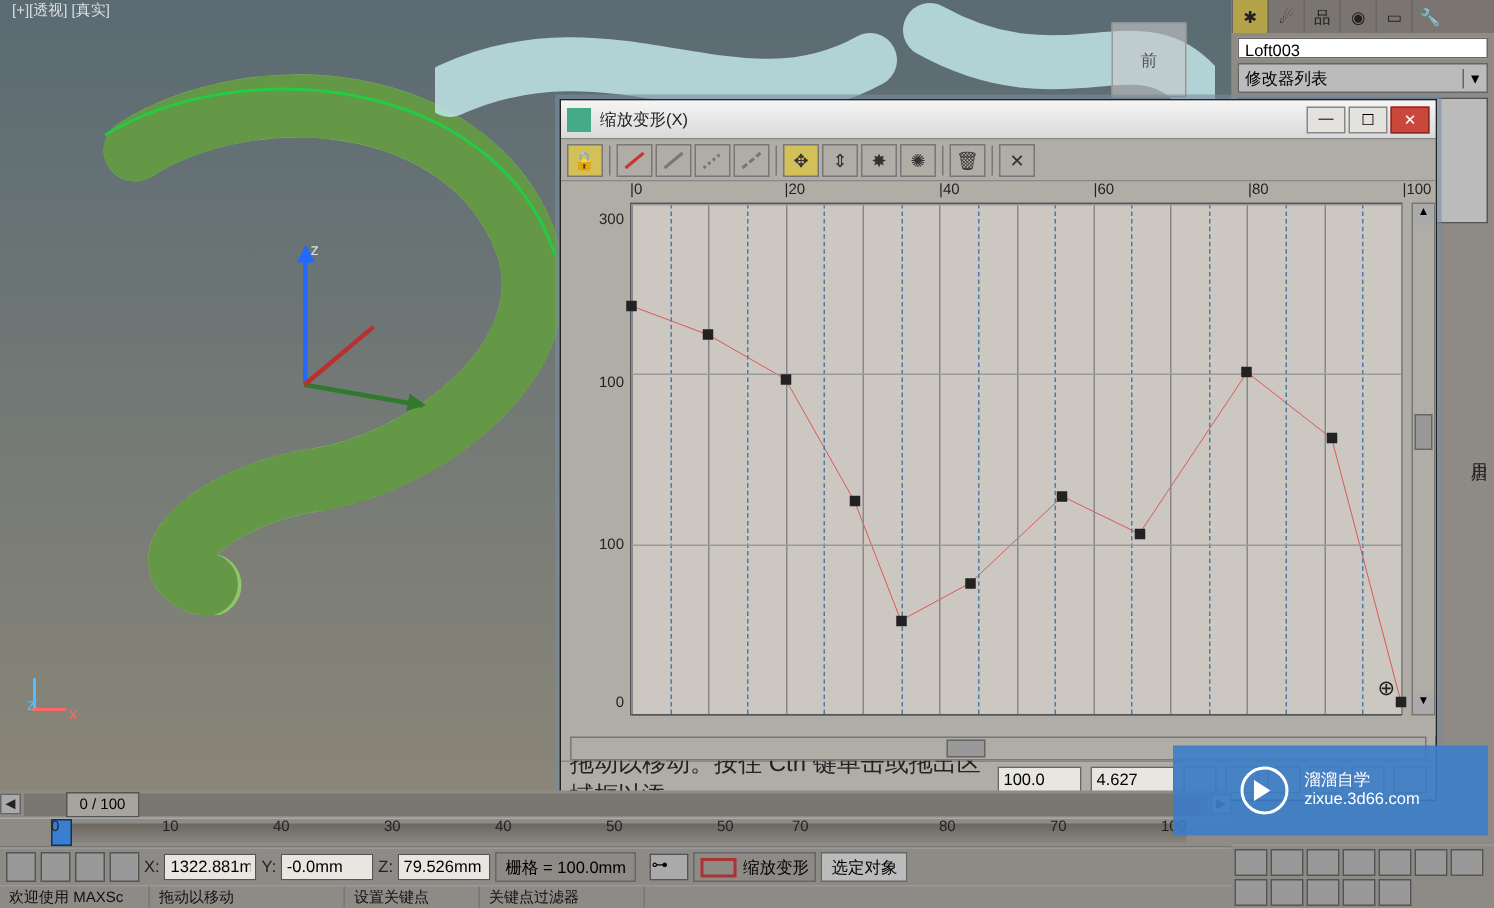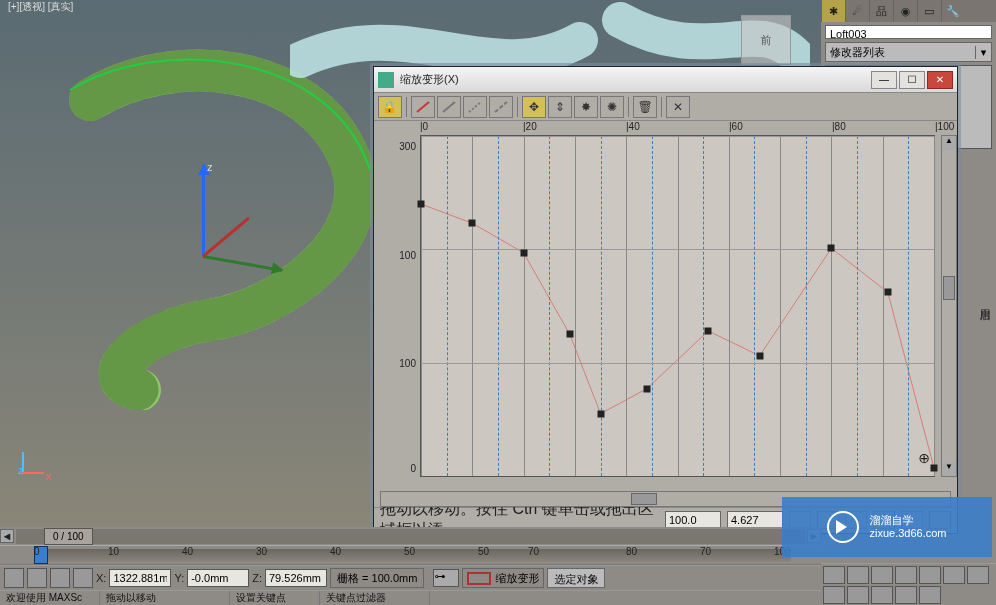--- a/index.html
+++ b/index.html
@@ -87,21 +87,21 @@
 .time-ruler .marker { position:absolute; left:34px; top:0; bottom:0; width:14px; background:#3a7fcf; border:1px solid #135;}
 
 .coord-bar { position:absolute; left:0; top:565px; right:175px; height:25px; background:#8e8a86; display:flex; align-items:center; padding:0 4px; gap:3px; border-top:1px solid #999;}
 .coord-bar .cicon { width:20px; height:20px; background:#999; border:1px solid #555;}
 .coord-bar label { color:#222; font-size:11px; }
 .coord-bar input { width:62px; height:18px; background:#e8e6e0; border:1px solid #555; padding:0 3px; font-size:11px;}
 .coord-bar .grid-box { display:flex; align-items:center; background:#8e8a86; border:1px solid #666; height:20px; padding:0 6px;}
 .coord-bar .key-icon { width:26px; height:18px; border:1px solid #555; background:#aaa; margin-left:6px;}
 .coord-bar .chk { width:24px; height:13px; border:2px solid #a33; margin-right:4px;}
 .coord-bar .auto-key { display:flex; align-items:center; background:#8e8a86; border:1px solid #666; height:20px; padding:0 4px;}
-.coord-bar .sel-obj { background:#bbb; border:1px solid #666; height:20px; padding:0 6px; display:flex; align-items:flex-end;}
+.coord-bar .sel-obj { background:#bbb; border:1px solid #666; height:20px; padding:0 6px; display:flex; align-items:center;}
 
 .status-bar { position:absolute; left:0; bottom:0; right:175px; height:15px; background:#8e8a86; display:flex; border-top:1px solid #999;}
 .status-bar .cell { border-right:1px solid #777; padding:0 6px; font-size:10px; color:#111; display:flex; align-items:center;}
 
 .bottom-right { position:absolute; right:0; bottom:0; width:175px; height:42px; background:#8e8a86; display:flex; flex-wrap:wrap; gap:2px; padding:2px; border-top:1px solid #999;}
 .bottom-right div { width:22px; height:18px; background:#999; border:1px solid #555;}
 
 .watermark { position:absolute; right:4px; bottom:48px; width:210px; height:60px; background:rgba(60,125,200,.9); color:#fff; display:flex; align-items:center; justify-content:center; gap:10px; font-size:18px;}
 .watermark .play { width:32px; height:32px; border:2px solid #fff; border-radius:50%; display:flex; align-items:center; justify-content:center;}
 .watermark .play::before { content:''; border:7px solid transparent; border-left:11px solid #fff; margin-left:4px;}

